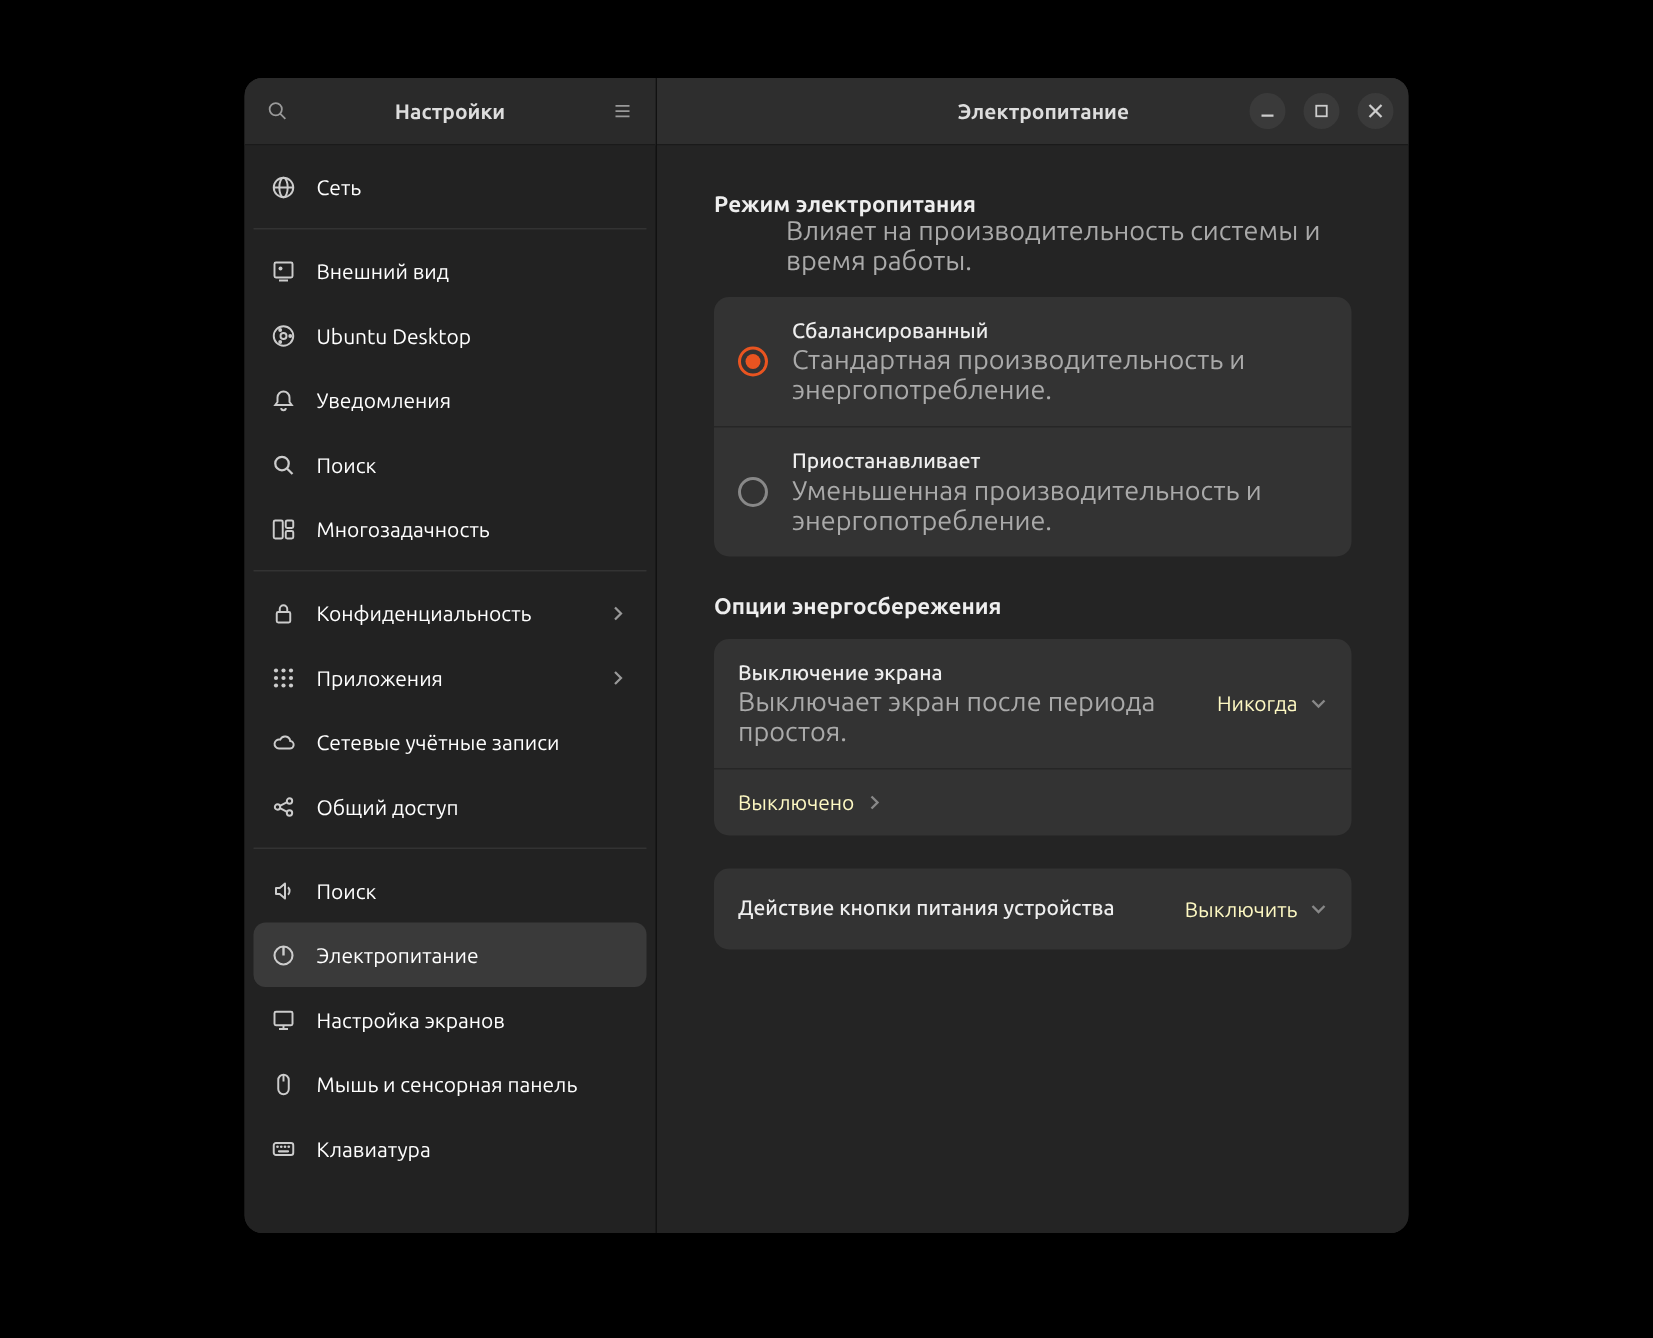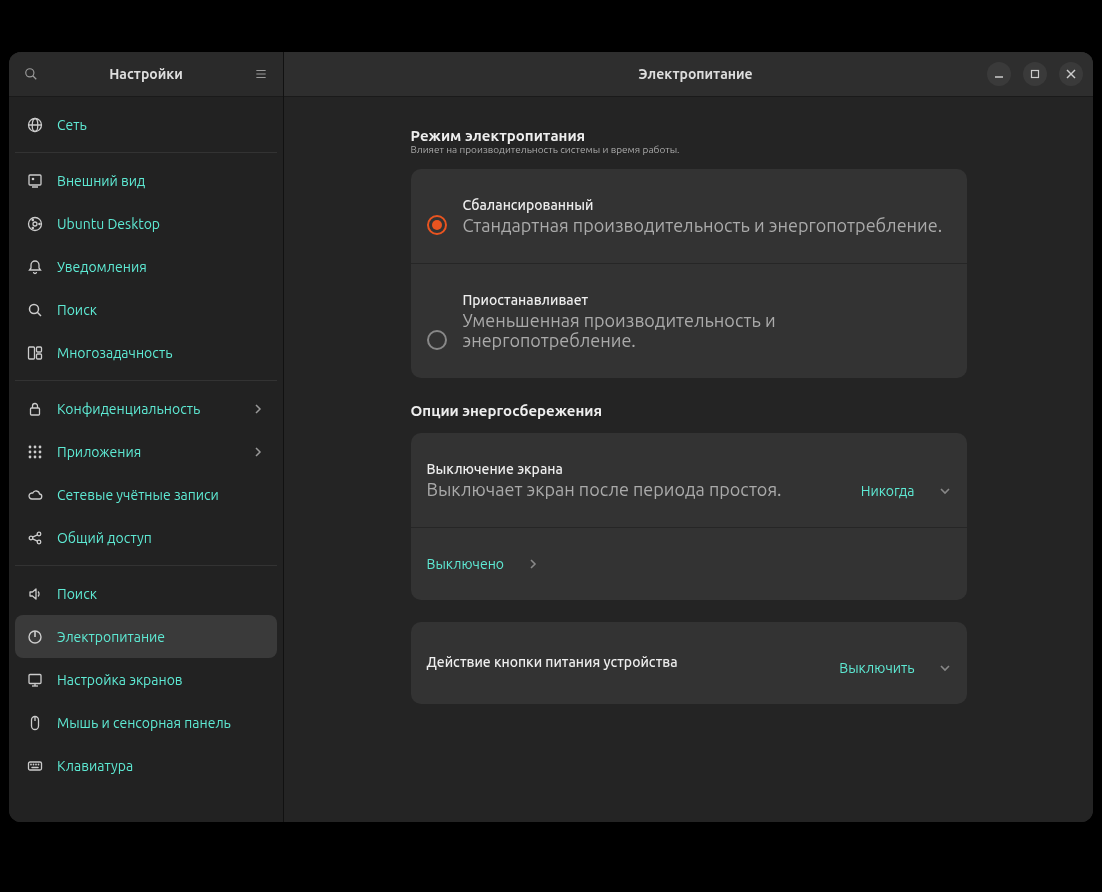--- a/index.html
+++ b/index.html
@@ -7,21 +7,21 @@
   background: #000;
   font-family: "Ubuntu", "Cantarell", sans-serif;
   display: flex;
   justify-content: center;
   align-items: flex-start;
   padding-top: 52px;
   width: 1102px;
   height: 892px;
 }
 .window {
-  width: 1084px;
+  width: 776px;
   height: 770px;
   background: #2d2d2d;
   border-radius: 12px;
   display: flex;
   overflow: hidden;
   box-shadow: 0 10px 40px rgba(0,0,0,0.6);
 }
 .sidebar {
   width: 275px;
   background: #222222;
@@ -57,21 +57,21 @@
 .sidebar-list {
   flex: 1;
   overflow-y: auto;
   padding: 6px 6px;
 }
 .sidebar-item {
   display: flex;
   align-items: center;
   height: 43px;
   padding: 0 12px;
-  color: #5eead4;
+  color: #ffffff;
   font-size: 14px;
   border-radius: 8px;
   cursor: pointer;
   gap: 14px;
 }
 .sidebar-item.active { background: #3a3a3a; }
 .sidebar-item .icon {
   width: 16px;
   height: 16px;
   display: flex;
@@ -134,33 +134,34 @@
   margin: 0 auto;
 }
 .section-title {
   color: #eee;
   font-size: 15px;
   font-weight: 600;
   margin-bottom: 0;
 }
 .section-sub {
   color: #aaa;
-  font-size: 10px;
+  font-size: 18px;
   margin-bottom: 14px;
+  margin-left: 48px;
 }
 .card {
   background: #333333;
   border-radius: 10px;
   overflow: hidden;
   margin-bottom: 28px;
 }
 .card-row {
   display: flex;
-  align-items: flex-end;
-  padding: 28px 16px;
+  align-items: center;
+  padding: 14px 16px;
   border-bottom: 1px solid #262626;
   cursor: pointer;
 }
 .card-row:last-child { border-bottom: none; }
 .radio {
   width: 20px;
   height: 20px;
   border: 2px solid #888;
   border-radius: 50%;
   margin-right: 16px;
@@ -174,25 +175,25 @@
   content: "";
   width: 10px;
   height: 10px;
   border-radius: 50%;
   background: #e95420;
 }
 .row-text { flex: 1; }
 .row-label { color: #eee; font-size: 14px; font-weight: 500; margin-bottom: 2px; }
 .row-sub { color: #aaa; font-size: 18px; }
 .row-value {
-  color: #5eead4;
+  color: #fef9c3;
   font-size: 14px;
   display: flex;
   align-items: center;
-  gap: 24px;
+  gap: 8px;
 }
 .chev { color: #888; }
 svg { display: block; }
 </style>
 </head>
 <body>
 
 <div class="window">
   <aside class="sidebar">
     <div class="sidebar-header">

